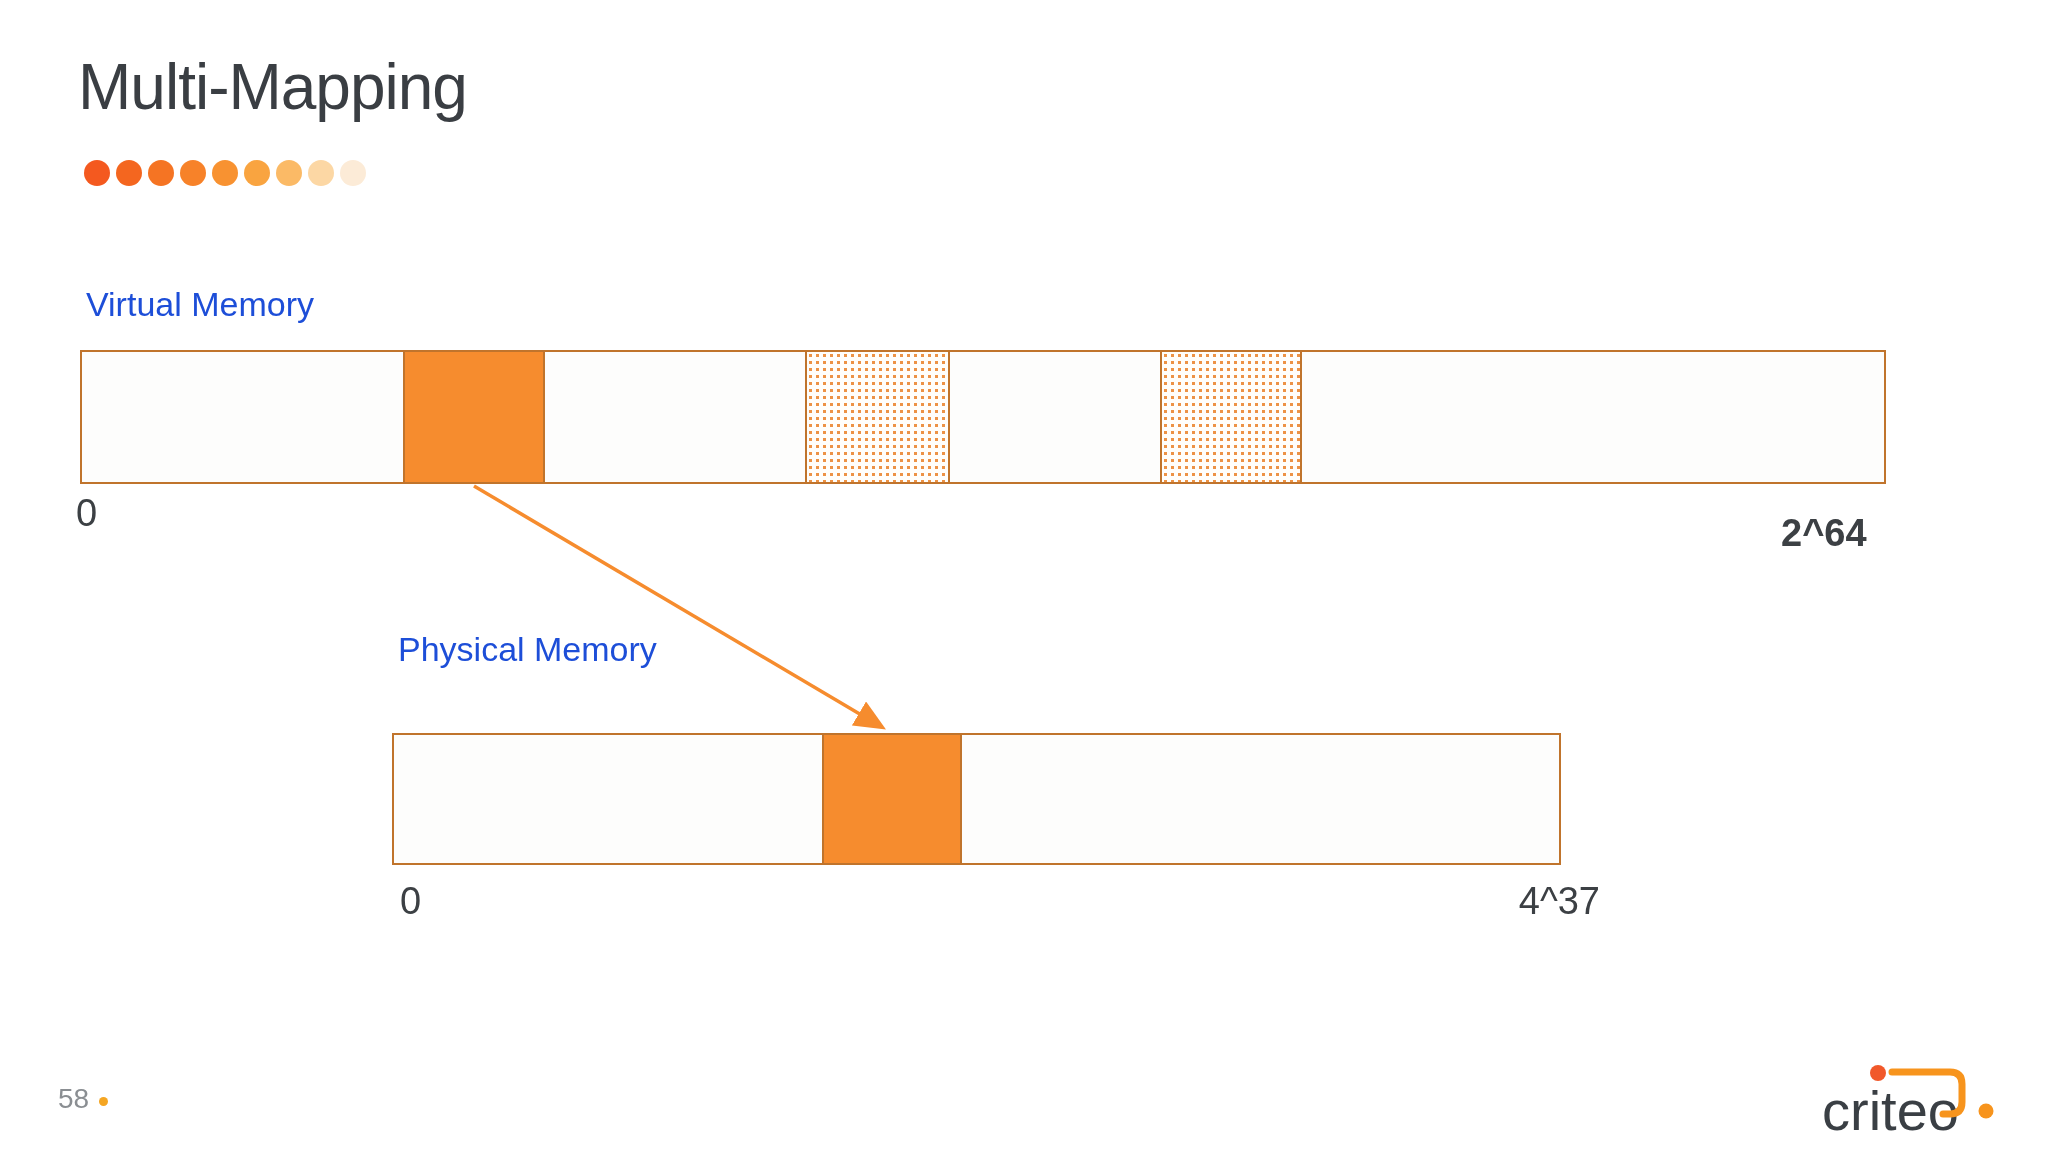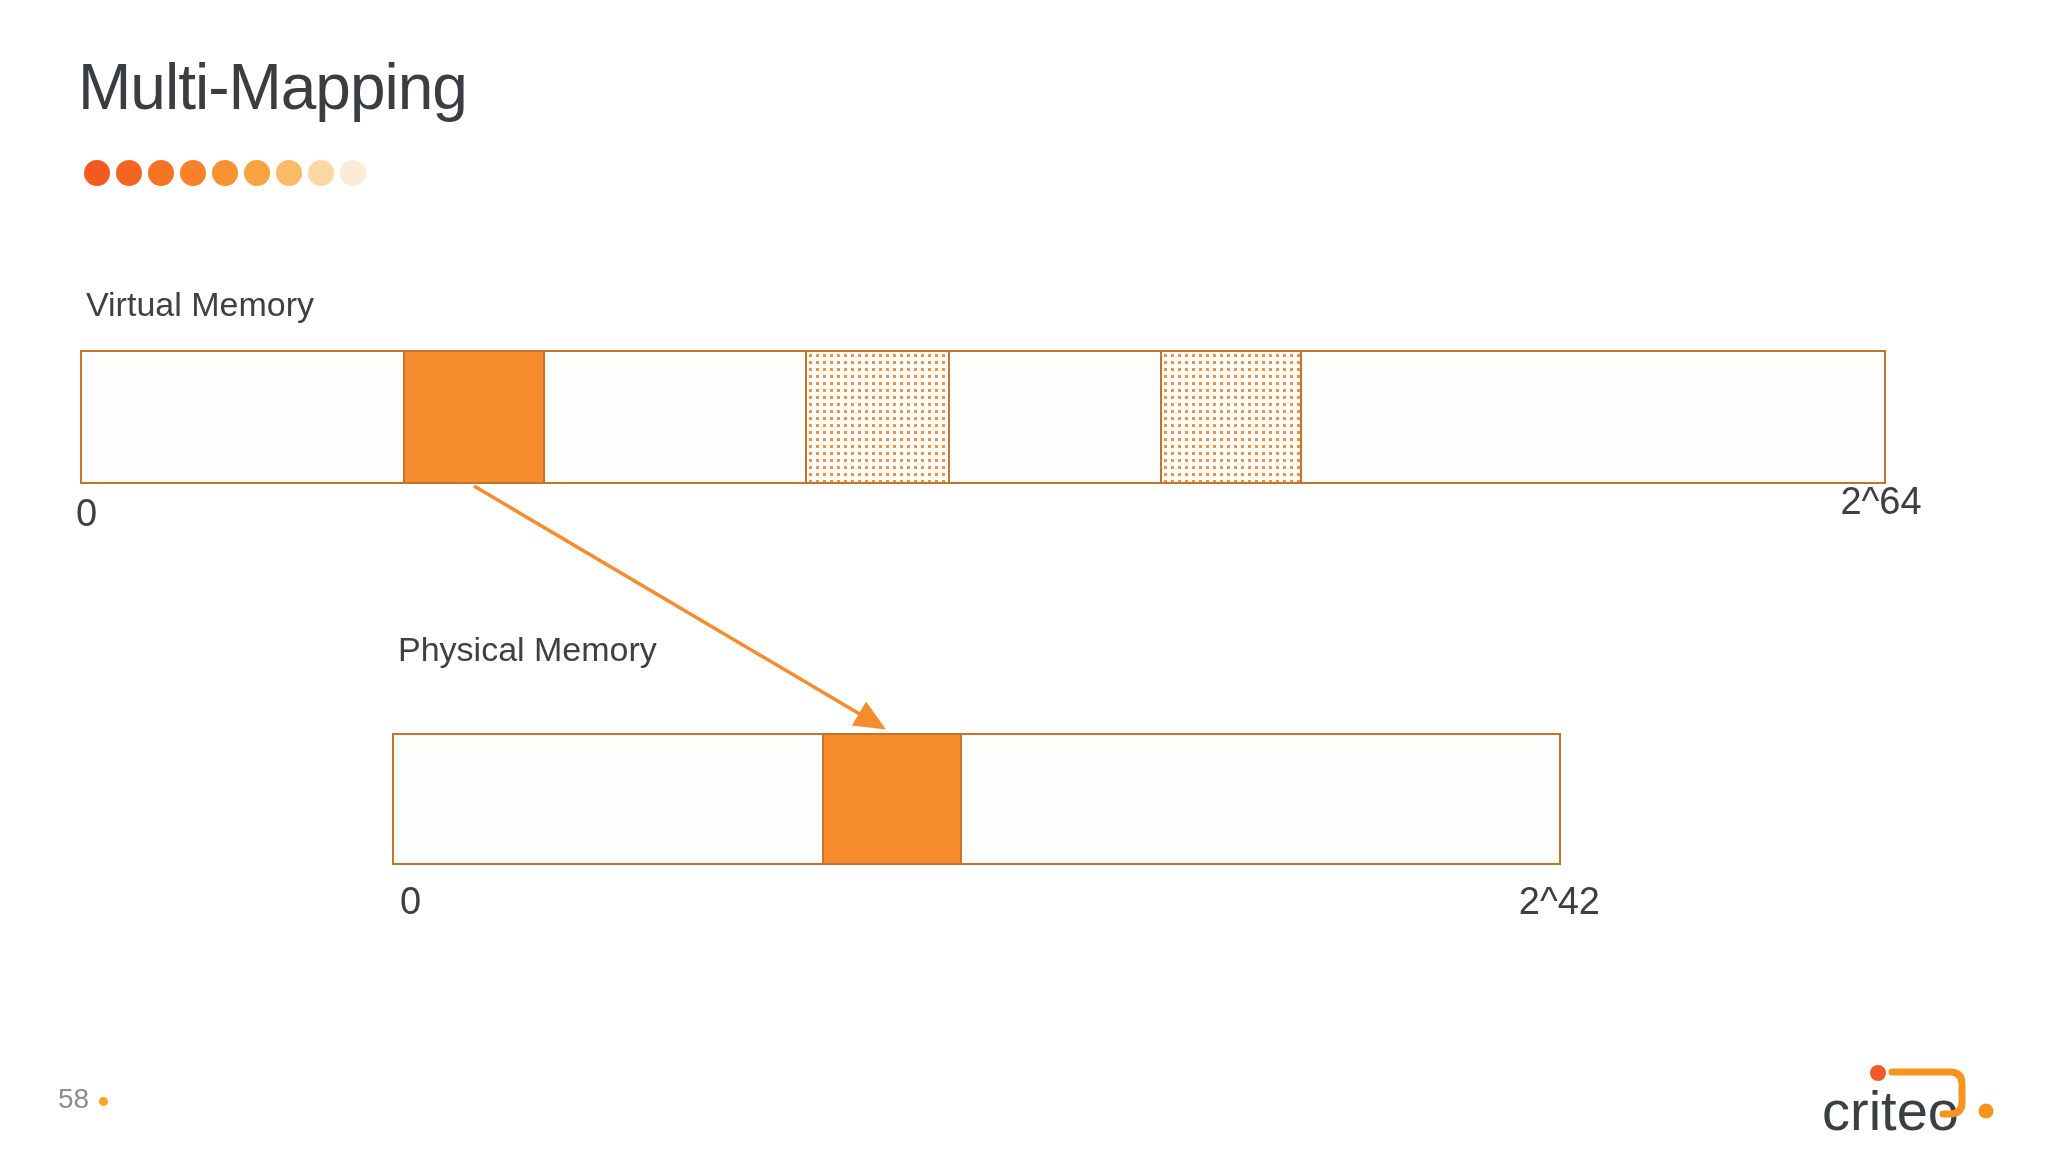--- a/index.html
+++ b/index.html
@@ -12,21 +12,21 @@
 
   
   .title{
     left:78px;top:50px;font-size:64px;font-weight:400;color:#3A3E43;
     letter-spacing:-1px;
   }
   .title-dots{left:84px;top:160px;display:flex;gap:6px;}
   .tdot{width:26px;height:26px;border-radius:50%;display:inline-block;}
 
   
-  .mem-label{font-size:34px;color:#404040;}
+  .mem-label{font-size:34px;color:#1d4ed8;}
   .vm-label{left:86px;top:285px;}
   .pm-label{left:398px;top:630px;}
 
   
   .ann{
     font-family:"Liberation Mono","DejaVu Sans Mono",monospace;
     font-size:27px;line-height:35px;color:#3F4449;top:280px;white-space:pre;
   }
   .ann-1{left:333px;}
   .ann-2{left:752px;}
@@ -49,21 +49,21 @@
     background-size:7px 7px;
   }
   .r-vm-0{left:321px;width:142px;}
   .r-vm-1{left:723px;width:145px;}
   .r-vm-2{left:1078px;width:142px;}
   .r-pm-0{left:428px;width:140px;}
 
   
   .range{font-size:38px;color:#3C4044;}
   .vm-start{left:76px;top:492px;}
-  .vm-end{left:1781px;top:480px;width:200px;text-align:center;}
+  .vm-end{left:1781px;top:512px;width:200px;font-weight:bold;}
   .pm-start{left:400px;top:880px;}
   .pm-end{left:1420px;top:880px;width:180px;text-align:right;}
 
   
   .arrow-layer{left:0;top:0;width:2048px;height:1152px;pointer-events:none;}
 
   
   .page-num{left:58px;top:1083px;font-size:28px;color:#8A8E92;display:flex;align-items:center;gap:10px;}
   .page-dot{width:9px;height:9px;border-radius:50%;background:#F5A623;display:inline-block;margin-top:4px;}
   .logo{left:1820px;top:1054px;}
@@ -117,21 +117,21 @@
   <line x1="474" y1="486" x2="880" y2="726" stroke="#F68C2E" stroke-width="3.5" marker-end="url(#ah)"></line>
 </svg>
 
 <div class="abs mem-label pm-label">Physical Memory</div>
 
 <div class="abs bar pm-bar">
   <div class="region solid r-pm-0"></div>
 </div>
 
 <div class="abs range pm-start">0</div>
-<div class="abs range pm-end">2^42</div>
+<div class="abs range pm-end">4^37</div>
 
 <div class="abs page-num">
   <span>58</span>
   <span class="page-dot"></span>
 </div>
 
 <div class="abs logo">
   <svg width="220" height="90" viewBox="0 0 220 90">
     <text x="2" y="76" font-size="56" fill="#3A3F44" font-family="Liberation Sans, sans-serif">criteo</text>
     <circle cx="58" cy="19" r="8" fill="#F1582A"></circle>

